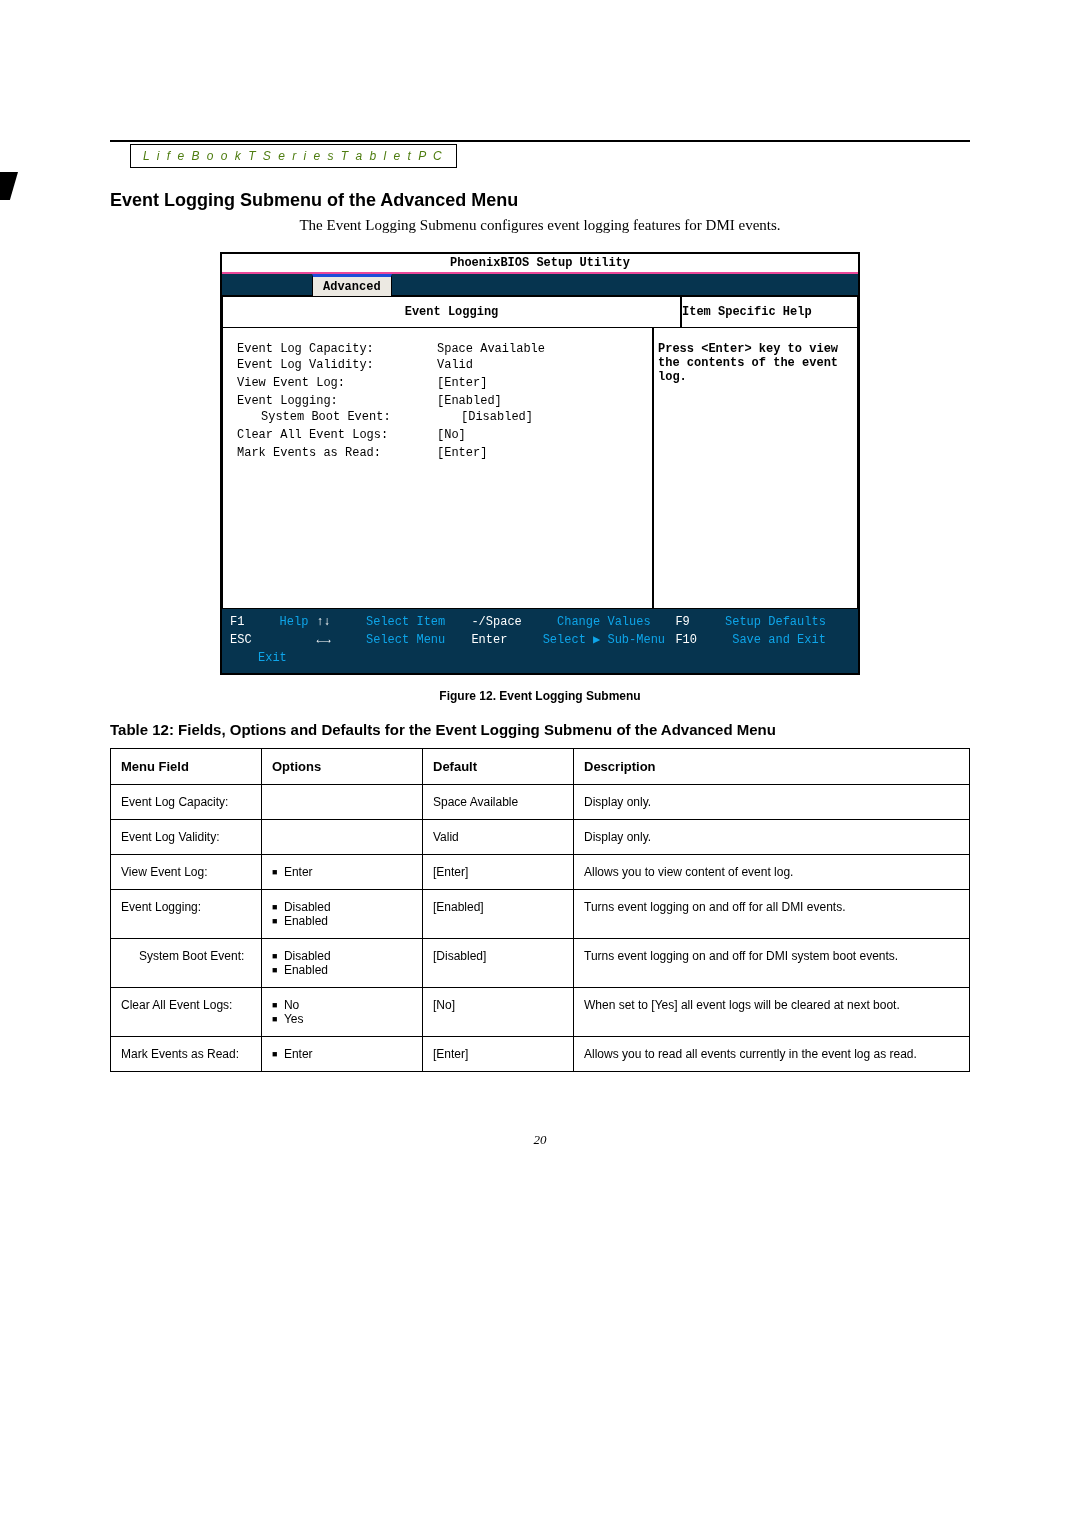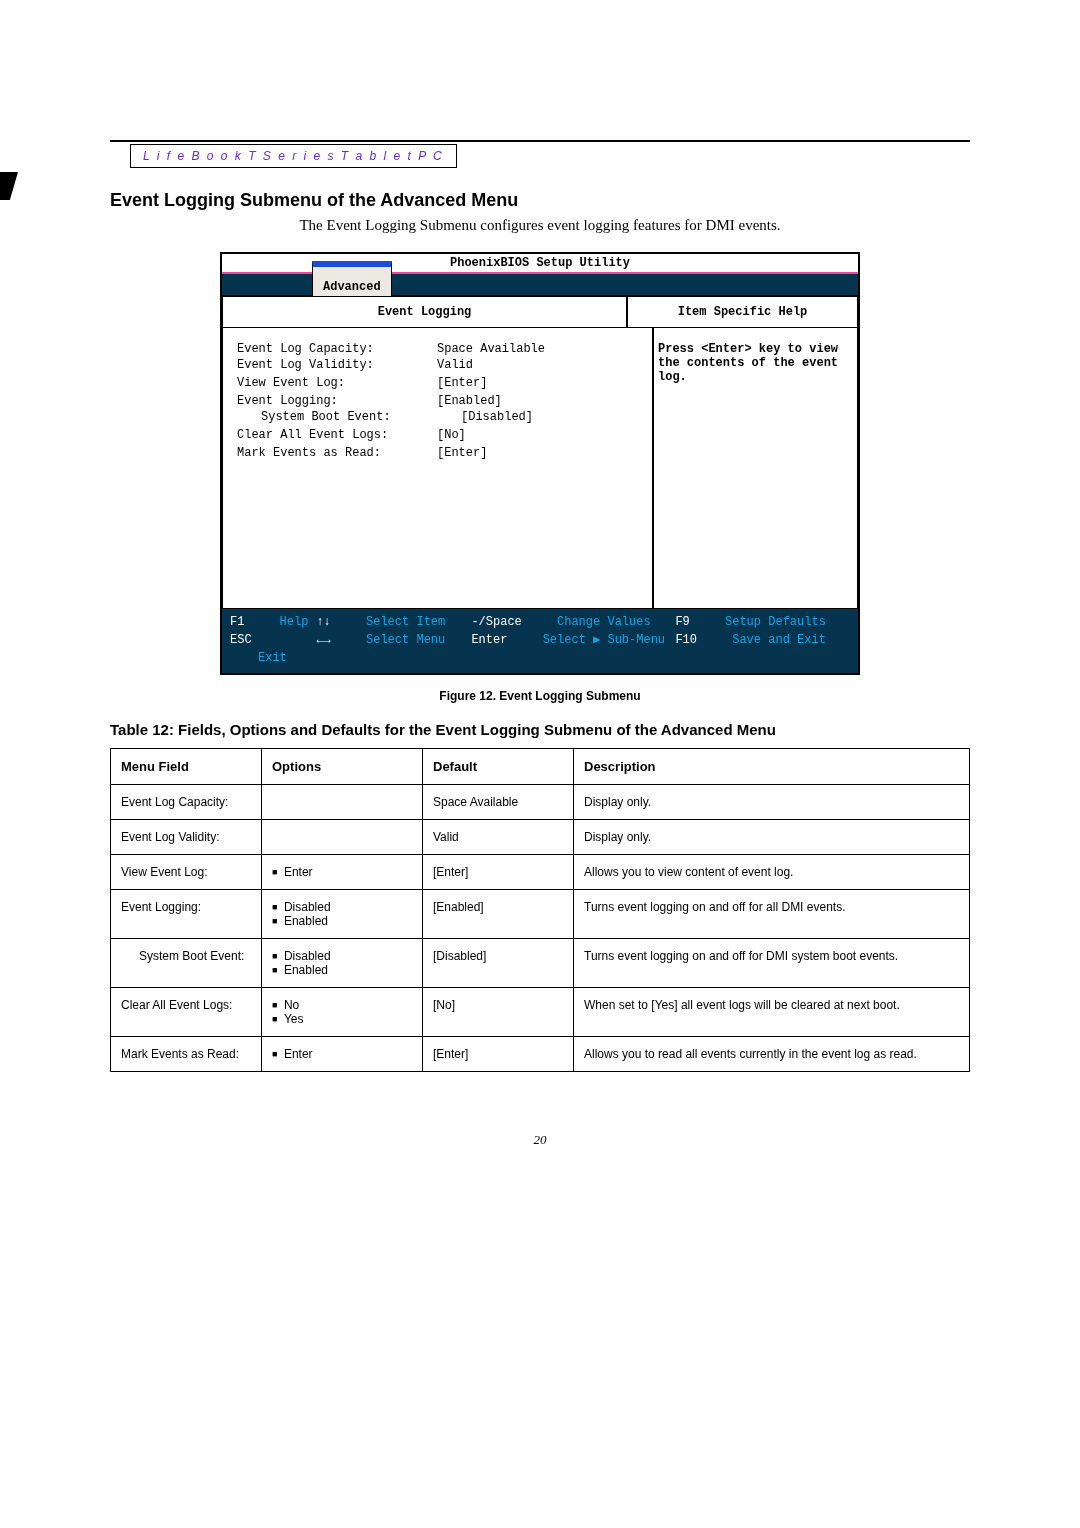--- a/index.html
+++ b/index.html
@@ -19,21 +19,21 @@
     position: relative;
   }
   .header-box {
     border: 1px solid #000;
     padding: 4px 12px;
     display: inline-block;
     font-family: Arial, sans-serif;
     font-style: italic;
     font-size: 12px;
     letter-spacing: 2px;
-    color: #6d28d9;
+    color: #4d7c0f;
     margin-left: 20px;
     position: relative;
     top: -2px;
     background: #fff;
   }
   .tab-notch {
     position: absolute;
     left: 0;
     top: 172px;
     width: 18px;
@@ -75,42 +75,42 @@
     color: #fff;
     display: flex;
     align-items: flex-end;
     height: 22px;
     padding-left: 90px;
   }
   .bios-tab {
     background: #ece9e2;
     color: #000;
     font-weight: bold;
-    padding: 13px 10px 2px 10px;
-    border-top: 6px solid #1d4ed8;
+    padding: 3px 10px 2px 10px;
+    border-top: 3px solid #1d4ed8;
     border-left: 1px solid #000;
     border-right: 1px solid #000;
   }
   .bios-body-wrap {
     border: 2px solid #000;
     margin: -1px;
   }
   .bios-head-row {
     display: flex;
   }
   .bios-left-head {
     flex: 1;
     text-align: center;
     font-weight: bold;
     padding: 8px 0;
     border-right: 2px solid #000;
   }
   .bios-right-head {
-    width: 229px;
-    text-align: center;
+    width: 175px;
+    text-align: left;
     font-weight: bold;
     padding: 8px 0;
   }
   .bios-sep {
     border-top: 1px solid #000;
   }
   .bios-content-row {
     display: flex;
     min-height: 280px;
   }

